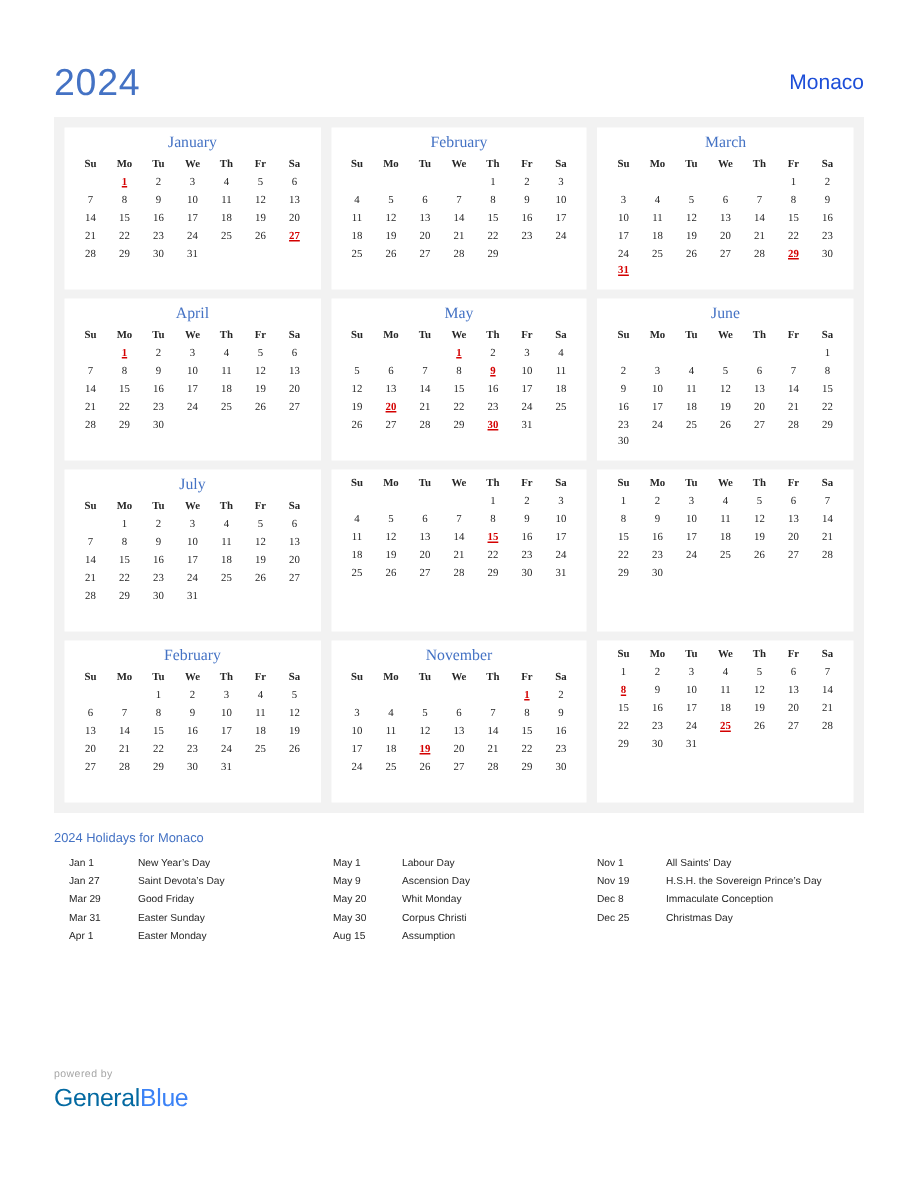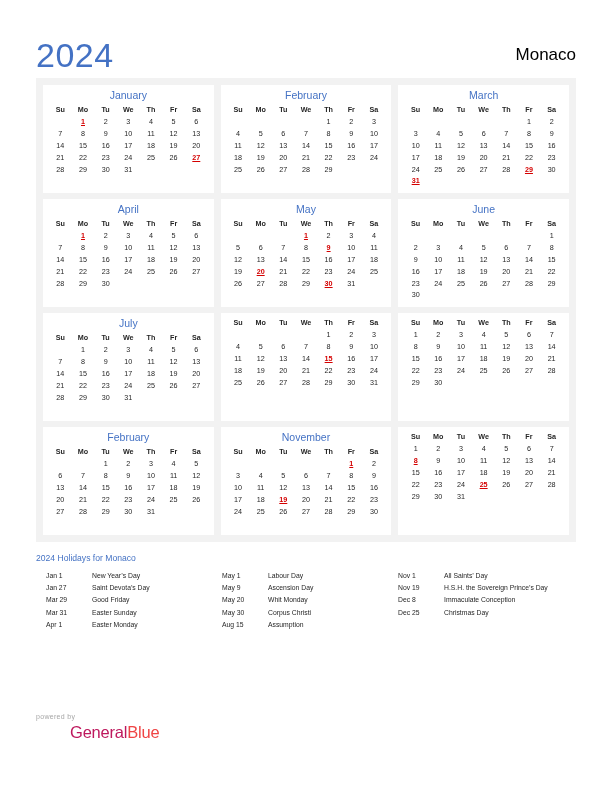--- a/index.html
+++ b/index.html
@@ -26,44 +26,45 @@
     position: absolute;
     left: 36px;
     top: 34px;
     width: 540px;
     height: 42px;
     display: flex;
     align-items: center;
     justify-content: space-between;
   }
   .year-title {
-    font-size: 34px;
+    font-size: 25px;
     color: #4472c4;
     font-weight: normal;
     letter-spacing: 0.5px;
     line-height: 1;
   }
   .country-title {
-    font-size: 17px;
-    color: #000000;
+    font-size: 14px;
+    color: #1d4ed8;
     font-weight: normal;
     line-height: 1;
     padding-bottom: 2px;
   }
 
   
   .cal-panel {
     position: absolute;
     left: 36px;
     top: 78px;
     width: 540px;
     height: 464px;
     background: #f2f2f2;
     box-sizing: border-box;
     padding: 7px 7px;
+    font-family: Liberation Serif, serif;
   }
   .cal-grid {
     display: grid;
     grid-template-columns: repeat(3, 1fr);
     grid-template-rows: repeat(4, 1fr);
     gap: 6px 7px;
     width: 100%;
     height: 100%;
   }
   .month-card {
@@ -159,22 +160,22 @@
     font-size: 7px;
     color: #a6a6a6;
     line-height: 10px;
     letter-spacing: 0.3px;
   }
   .logo {
     font-size: 16.5px;
     line-height: 20px;
     letter-spacing: -0.2px;
   }
-  .logo .general { color: #be185d; margin-left: 34px; }
-  .logo .blue { color: #ef4444; }
+  .logo .general { color: #0369a1; }
+  .logo .blue { color: #3b82f6; }
 </style>
 </head>
 <body>
 
 <div class="page">
 
   <div class="header">
     <div class="year-title">2024</div>
     <div class="country-title">Monaco</div>
   </div>

